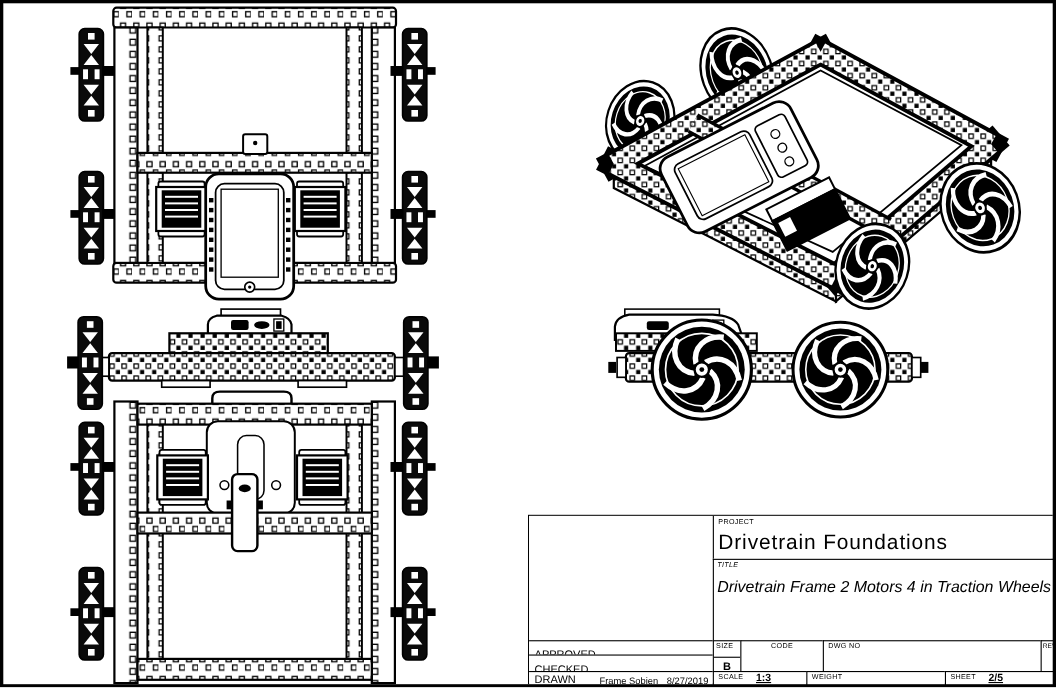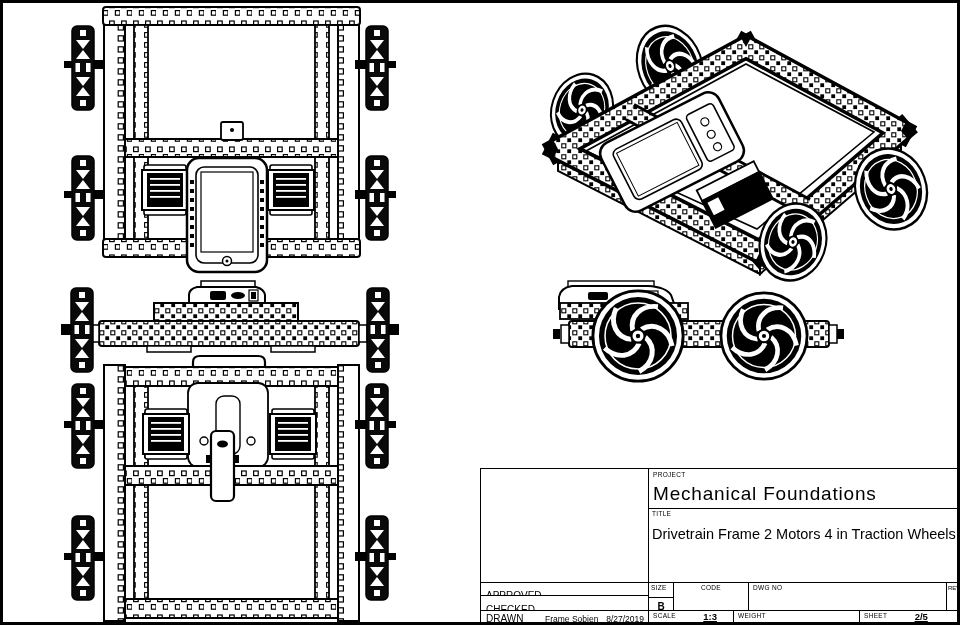--- a/index.html
+++ b/index.html
@@ -19,36 +19,36 @@
   .c-empty   {left:0;top:0;width:167px;height:113px;}
   .c-approved{left:0;top:113px;width:167px;height:13px;border-top:1px solid #000;padding:2px 0 0 5px;}
   .c-checked {left:0;top:126px;width:167px;height:15px;border-top:1px solid #000;padding:3px 0 0 5px;}
   .c-drawn   {left:0;top:141px;width:167px;height:13px;border-top:1px solid #000;}
   .c-drawn .rowlbl{position:absolute;left:5px;top:3px;}
   .c-drawn .nm{position:absolute;left:64px;top:3px;font-size:8.5px;}
   .c-drawn .dt{position:absolute;right:4px;top:3px;font-size:8.5px;}
 
   .c-project{left:167px;top:0;width:310px;height:39px;border-left:1px solid #000;padding:3px 0 0 4px;}
   .c-project .big{position:absolute;left:4px;bottom:3px;font-size:19px;letter-spacing:.8px;white-space:nowrap;}
-  .c-title  {left:167px;top:39px;width:310px;height:74px;border-left:1px solid #000;border-top:1px solid #000;padding:2px 0 0 3px;}
+  .c-title  {left:167px;top:39px;width:310px;height:74px;border-left:1px solid #000;border-top:1px solid #000;padding:2px 0 0 3px;font-style:italic;}
   .c-title .ttl{position:absolute;left:3px;top:17px;font-size:14.5px;white-space:nowrap;}
 
   .c-size{left:167px;top:113px;width:25px;height:28px;border-left:1px solid #000;border-top:1px solid #000;}
   .c-size .sl{display:block;border-bottom:1px solid #000;height:12px;padding:2px 0 0 2px;}
   .c-size .sv{display:block;text-align:center;font-size:10px;font-weight:bold;padding-top:3px;}
   .c-code{left:192px;top:113px;width:75px;height:28px;border-left:1px solid #000;border-top:1px solid #000;padding:2px 0 0 0;text-align:center;}
   .c-dwg {left:267px;top:113px;width:198px;height:28px;border-left:1px solid #000;border-top:1px solid #000;padding:2px 0 0 4px;}
   .c-rev {left:465px;top:113px;width:12px;height:28px;border-left:1px solid #000;border-top:1px solid #000;padding:2px 0 0 1px;}
   .c-rev .lbl{font-size:6px;letter-spacing:0;}
 
   .c-scale {left:167px;top:141px;width:85px;height:13px;border-left:1px solid #000;border-top:1px solid #000;padding:2px 0 0 4px;}
   .c-weight{left:252px;top:141px;width:126px;height:13px;border-left:1px solid #000;border-top:1px solid #000;padding:2px 0 0 4px;}
   .c-sheet {left:378px;top:141px;width:99px;height:13px;border-left:1px solid #000;border-top:1px solid #000;padding:2px 0 0 4px;}
   .inline{display:inline-block;vertical-align:top;}
-  .inline.val{margin-left:23px;margin-top:-1px;text-decoration:underline;}
+  .inline.val{margin-left:7px;margin-top:-1px;text-decoration:underline;}
 </style>
 </head>
 <body>
 
 <div class="sheet">
   <div class="frame"></div>
 
   <svg class="art" width="960" height="625" viewBox="0 0 960 625" aria-hidden="true">
     <defs>
 
@@ -305,21 +305,21 @@
       <span class="rowlbl"></span>
     </div>
     <div class="c c-drawn">
       <span class="rowlbl">DRAWN</span>
       <span class="nm">Frame Sobien</span>
       <span class="dt">8/27/2019</span>
     </div>
 
     <div class="c c-project">
       <span class="lbl">PROJECT</span>
-      <span class="big">Mechanical Foundations</span>
+      <span class="big">Drivetrain Foundations</span>
     </div>
     <div class="c c-title">
       <span class="lbl">TITLE</span>
       <span class="ttl">Drivetrain Frame 2 Motors 4 in Traction Wheels</span>
     </div>
 
     <div class="c c-size">
       <span class="sl lbl">SIZE</span>
       <span class="sv">B</span>
     </div>

